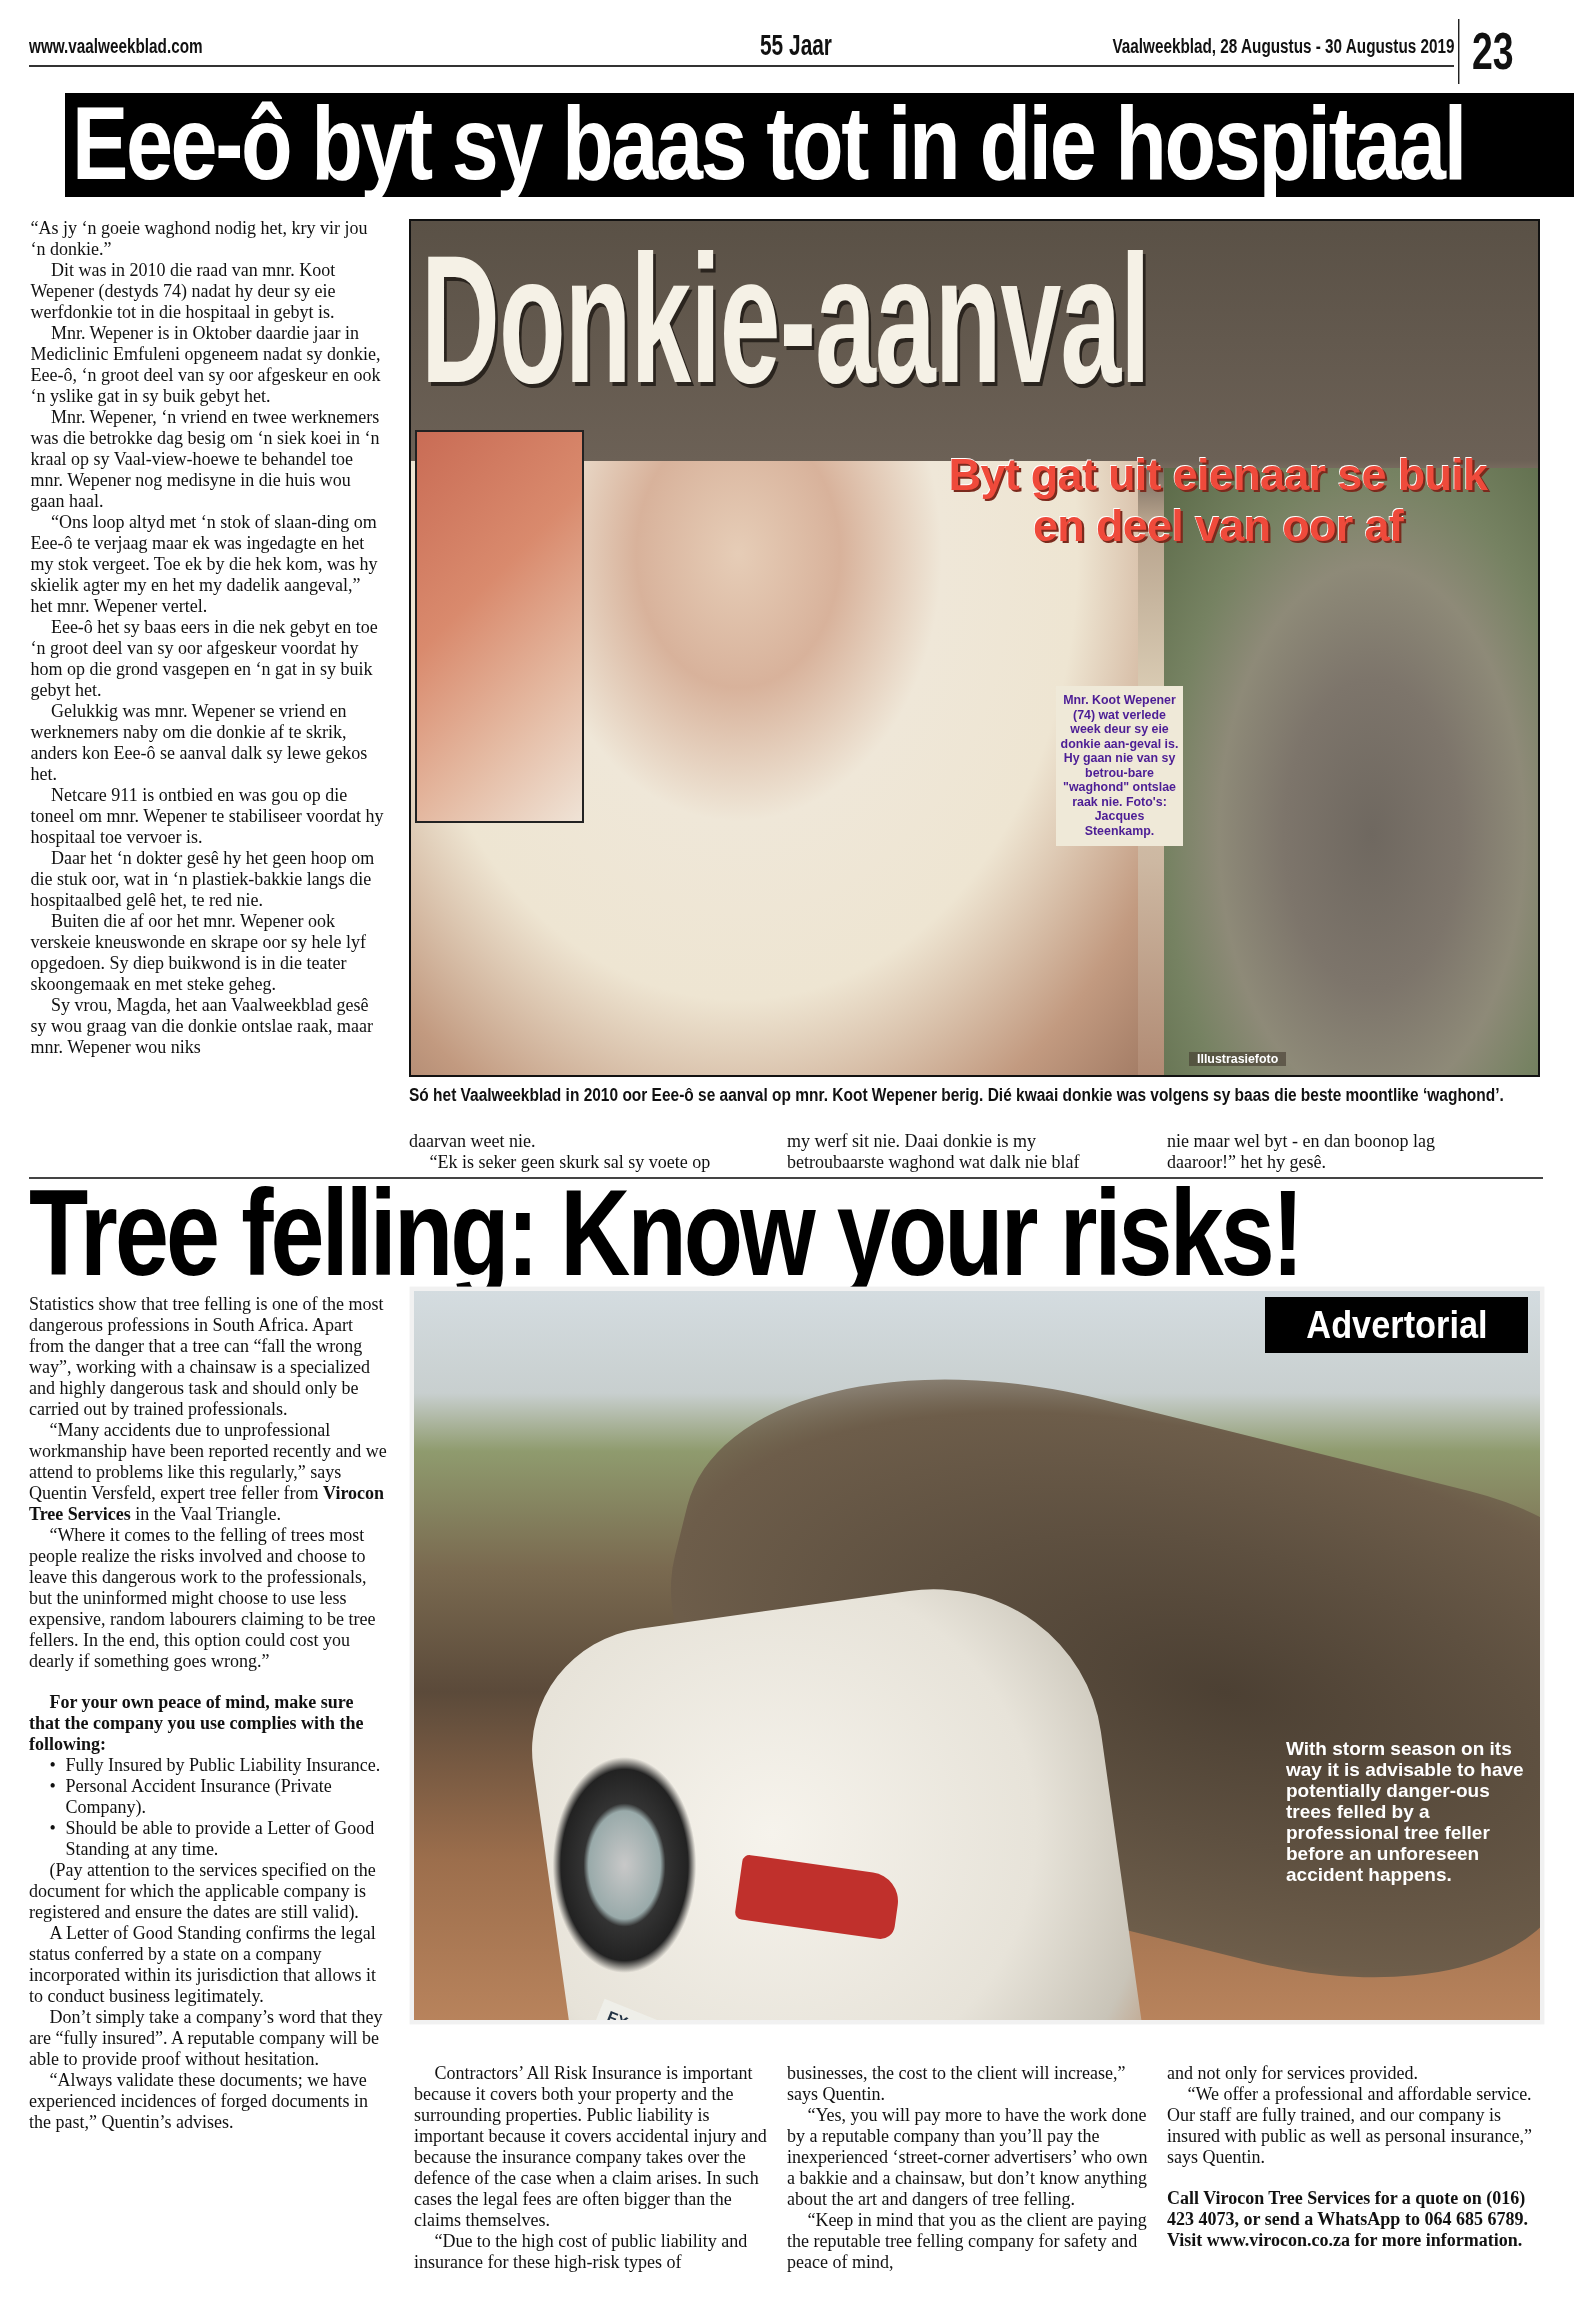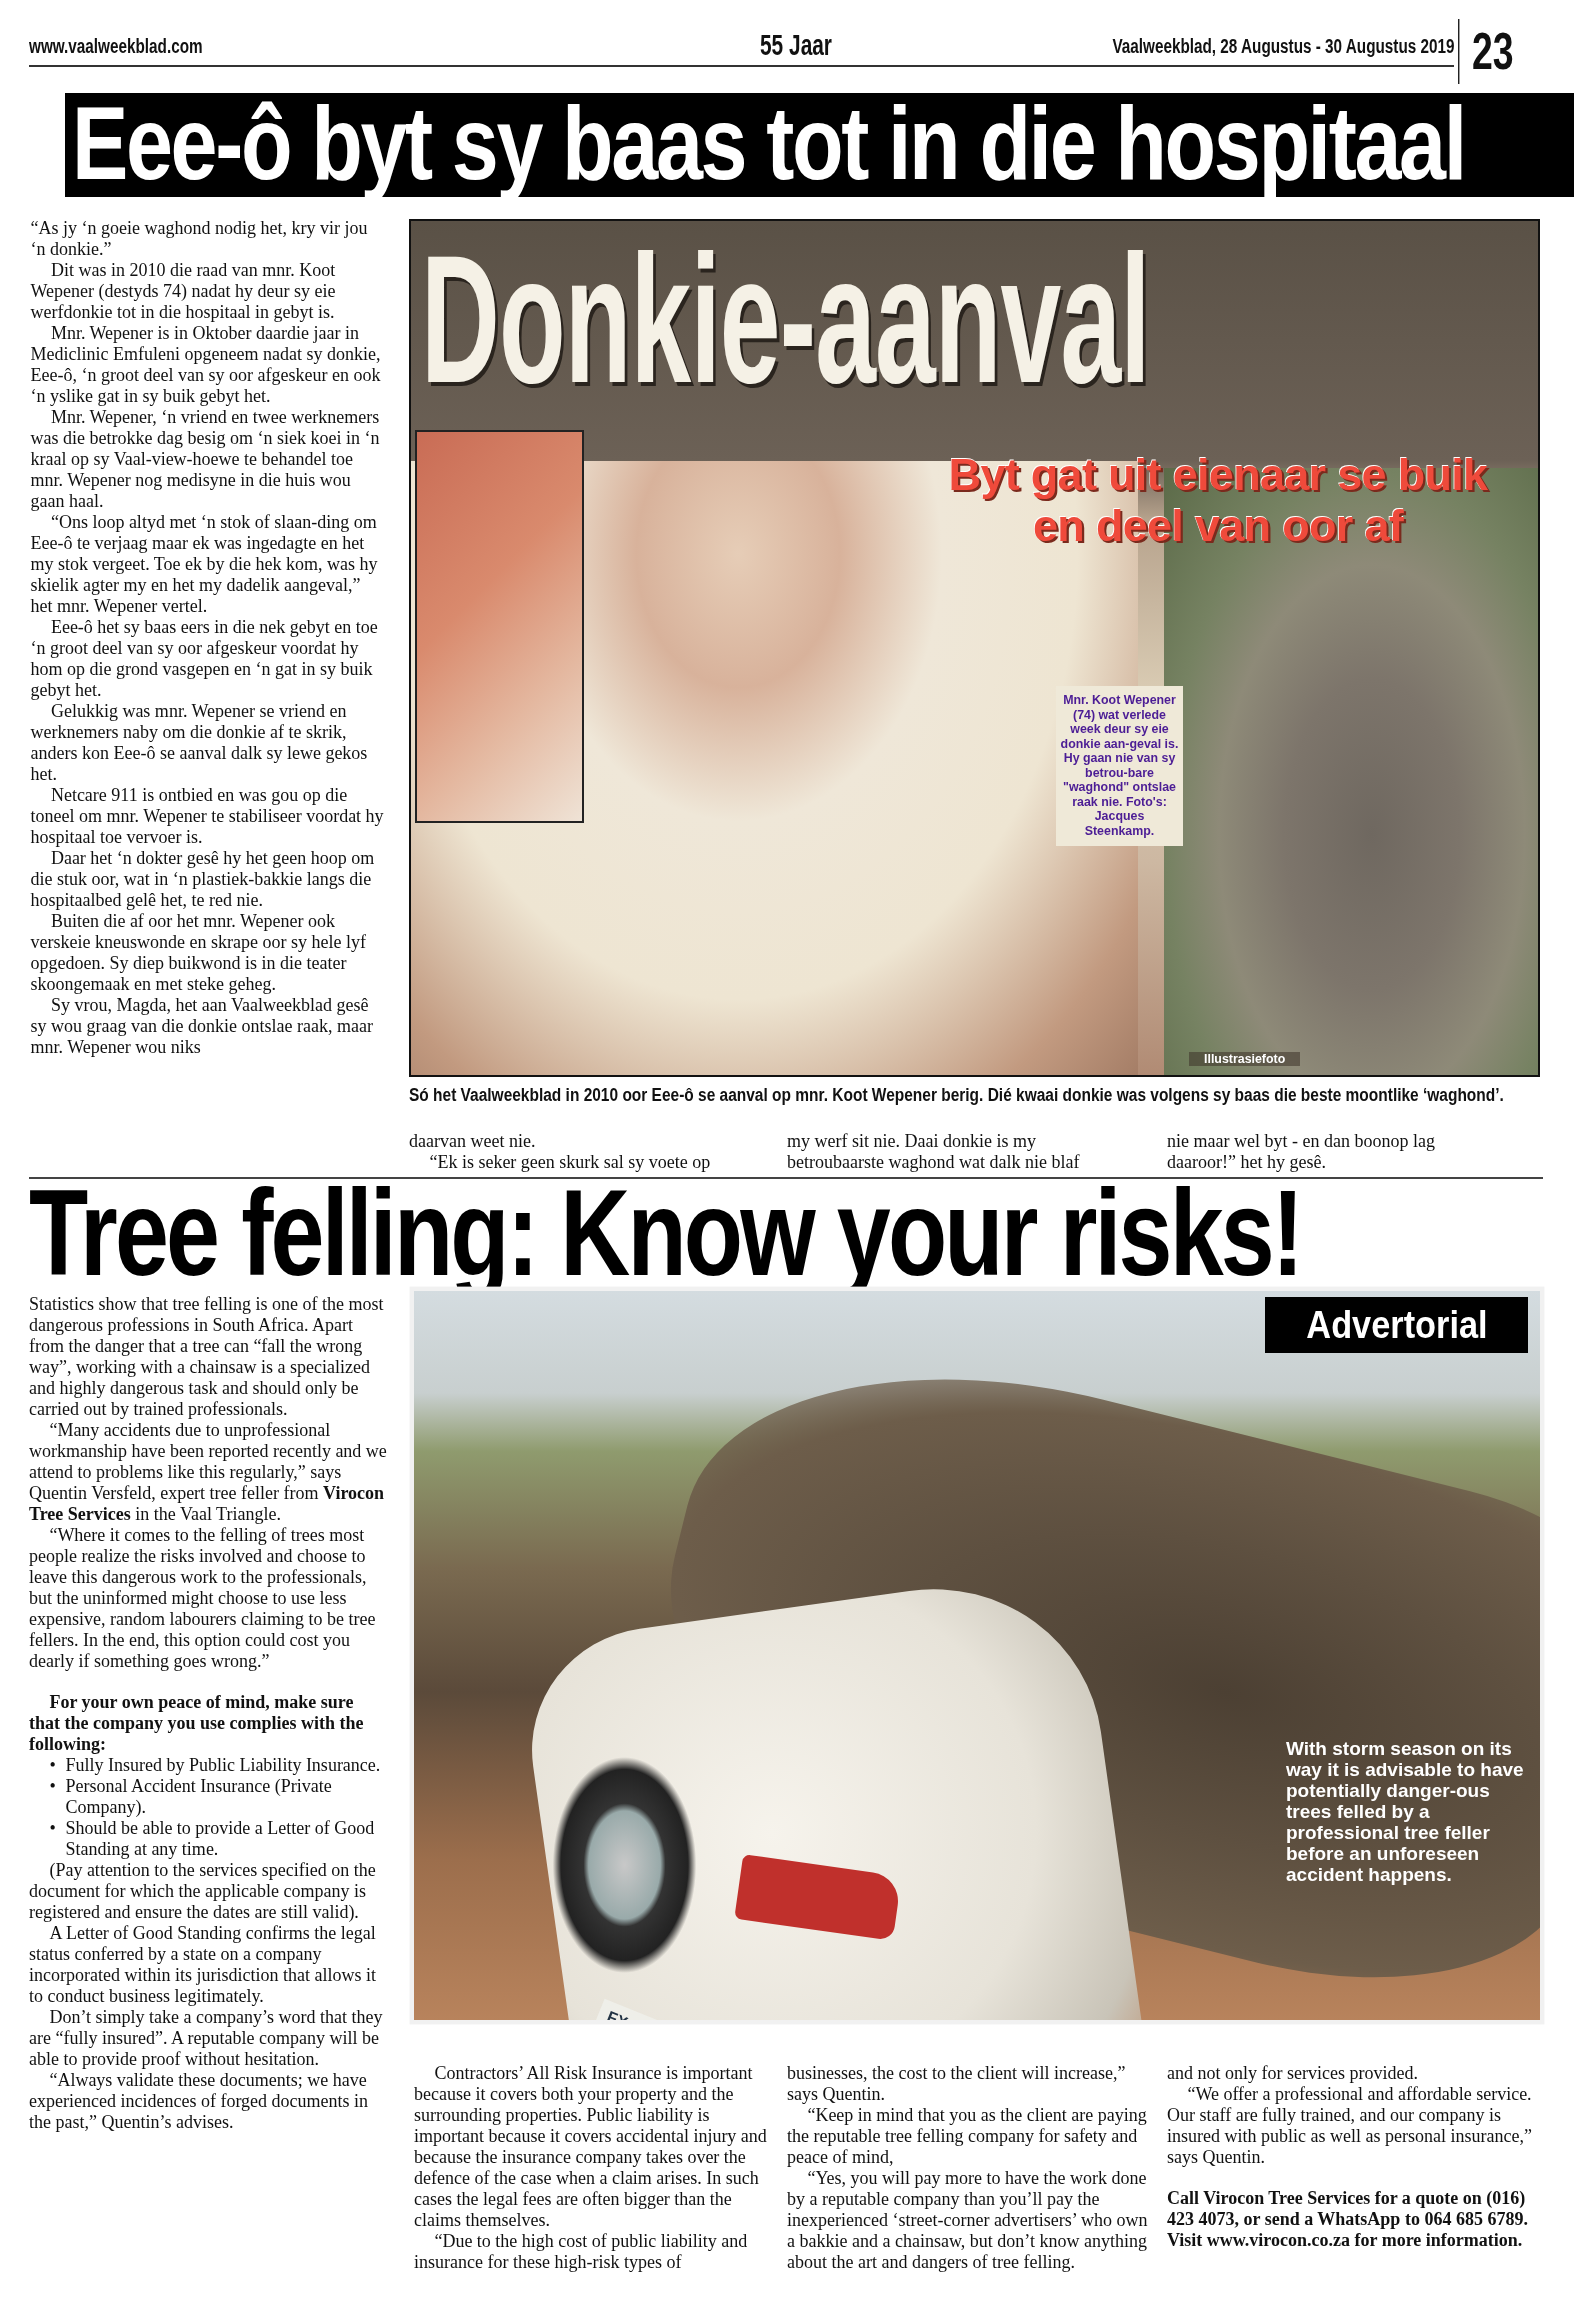--- a/index.html
+++ b/index.html
@@ -32,21 +32,21 @@
     background: linear-gradient(180deg, #5a5146 0%, #6c6156 28%, #b7a38d 35%, #d9cbb3 55%, #cdb8a2 75%, #b18b74 100%); }
   .photo1 .bg-left { position: absolute; left: 0; top: 240px; width: 727px; height: 618px;
     background: radial-gradient(ellipse at 45% 15%, #e6cdb7 0%, #d8b29b 18%, #efe7d8 36%, #eee5d2 60%, #c29a80 85%, #a47d66 100%); }
   .photo1 .inset { position: absolute; left: 4.4px; top: 209px; width: 169px; height: 393px; border: 2.9px solid #222;
     background: linear-gradient(135deg, #c96c55 0%, #d98a6d 40%, #e4b8a0 70%, #efe3d6 100%); }
   .photo1 .donkey { position: absolute; left: 753px; top: 247px; width: 378px; height: 611px;
     background: radial-gradient(ellipse at 55% 60%, #6f6860 0%, #7d756b 30%, #8e8a78 52%, #768262 70%, #5b6a48 100%); }
   .photo1 .headline-img { position: absolute; left: 10.2px; top: 7.3px; font-family: "Liberation Sans", sans-serif; font-weight: bold; font-size: 182px; line-height: 182px; color: #f5f1e6; letter-spacing: -1.5px; white-space: nowrap; transform: scaleX(0.60); transform-origin: left; text-shadow: 4.4px 4.4px 0 #2a241e; }
   .photo1 .subhead-img { position: absolute; left: 509px; top: 228px; width: 596px; text-align: center; font-family: "Liberation Sans", sans-serif; font-weight: bold; font-size: 45px; line-height: 51px; color: #ef4a3b; letter-spacing: -0.7px; text-shadow: 2.2px 2.2px 0 #7a2a1d, -0.7px -0.7px 0 #fff; }
   .photo1 .inner-cap { position: absolute; left: 645px; top: 465px; width: 127px; padding: 7.3px 4.4px; background: #efe9d8; text-align: center; font-family: "Liberation Sans", sans-serif; font-weight: bold; font-size: 12.4px; line-height: 14.5px; color: #4c1d95; }
-  .photo1 .illus { position: absolute; left: 778px; top: 831px; font-family: "Liberation Sans", sans-serif; font-weight: bold; font-size: 12.4px; color: #fff; background: rgba(60,50,40,0.55); padding: 0 15px; }
+  .photo1 .illus { position: absolute; left: 778px; top: 831px; font-family: "Liberation Sans", sans-serif; font-weight: bold; font-size: 12.4px; color: #fff; background: rgba(60,50,40,0.55); padding: 0 8px; }
 
   .cap1 { position: absolute; left: 409px; top: 1083px; width: 1134px; font-family: "Liberation Sans", sans-serif; font-weight: bold; font-size: 18px; line-height: 24px; transform: scaleX(0.86); transform-origin: left; width: 1316px; }
 
   .rule-mid { position: absolute; left: 29px; top: 1177px; width: 1514px; height: 2.2px; background: #444; }
 
   
   .hl2 { position: absolute; left: 29px; top: 1179px; font-family: "Liberation Sans", sans-serif; font-weight: bold; font-size: 122px; line-height: 109px; letter-spacing: -3.6px; white-space: nowrap; transform: scaleX(0.795); transform-origin: left; color: #000; }
 
   
   .photo2 { position: absolute; left: 414px; top: 1291px; width: 1126px; height: 729px; overflow: hidden;
@@ -149,22 +149,22 @@
   <div class="photo-cap">With storm season on its way it is advisable to have potentially danger-ous trees felled by a professional tree feller before an unforeseen accident happens.</div>
 </figure>
 <div class="advertorial"><span class="adv-inner">Advertorial</span></div>
 
 <div class="col bottom-col" style="left:414px; top:2063px; width:364px;">
   <p>Contractors’ All Risk Insurance is important because it covers both your property and the surrounding properties. Public liability is important because it covers accidental injury and because the insurance company takes over the defence of the case when a claim arises. In such cases the legal fees are often bigger than the claims themselves.</p>
   <p>“Due to the high cost of public liability and insurance for these high-risk types of</p>
 </div>
 <div class="col bottom-col" style="left:787px; top:2063px; width:371px;">
   <p class="noindent">businesses, the cost to the client will increase,” says Quentin.</p>
+  <p>“Yes, you will pay more to have the work done by a reputable company than you’ll pay the inexperienced ‘street-corner advertisers’ who own a bakkie and a chainsaw, but don’t know anything about the art and dangers of tree felling.</p>
   <p>“Keep in mind that you as the client are paying the reputable tree felling company for safety and peace of mind,</p>
-  <p>“Yes, you will pay more to have the work done by a reputable company than you’ll pay the inexperienced ‘street-corner advertisers’ who own a bakkie and a chainsaw, but don’t know anything about the art and dangers of tree felling.</p>
 </div>
 <div class="col bottom-col" style="left:1167px; top:2063px; width:374px;">
   <p class="noindent">and not only for services provided.</p>
   <p>“We offer a professional and affordable service. Our staff are fully trained, and our company is insured with public as well as personal insurance,” says Quentin.</p>
   <div class="gap"></div>
   <p class="noindent"><b>Call Virocon Tree Services for a quote on (016) 423 4073, or send a WhatsApp to 064 685 6789.</b></p>
   <p class="noindent"><b>Visit www.virocon.co.za for more information.</b></p>
 </div>
 
 

